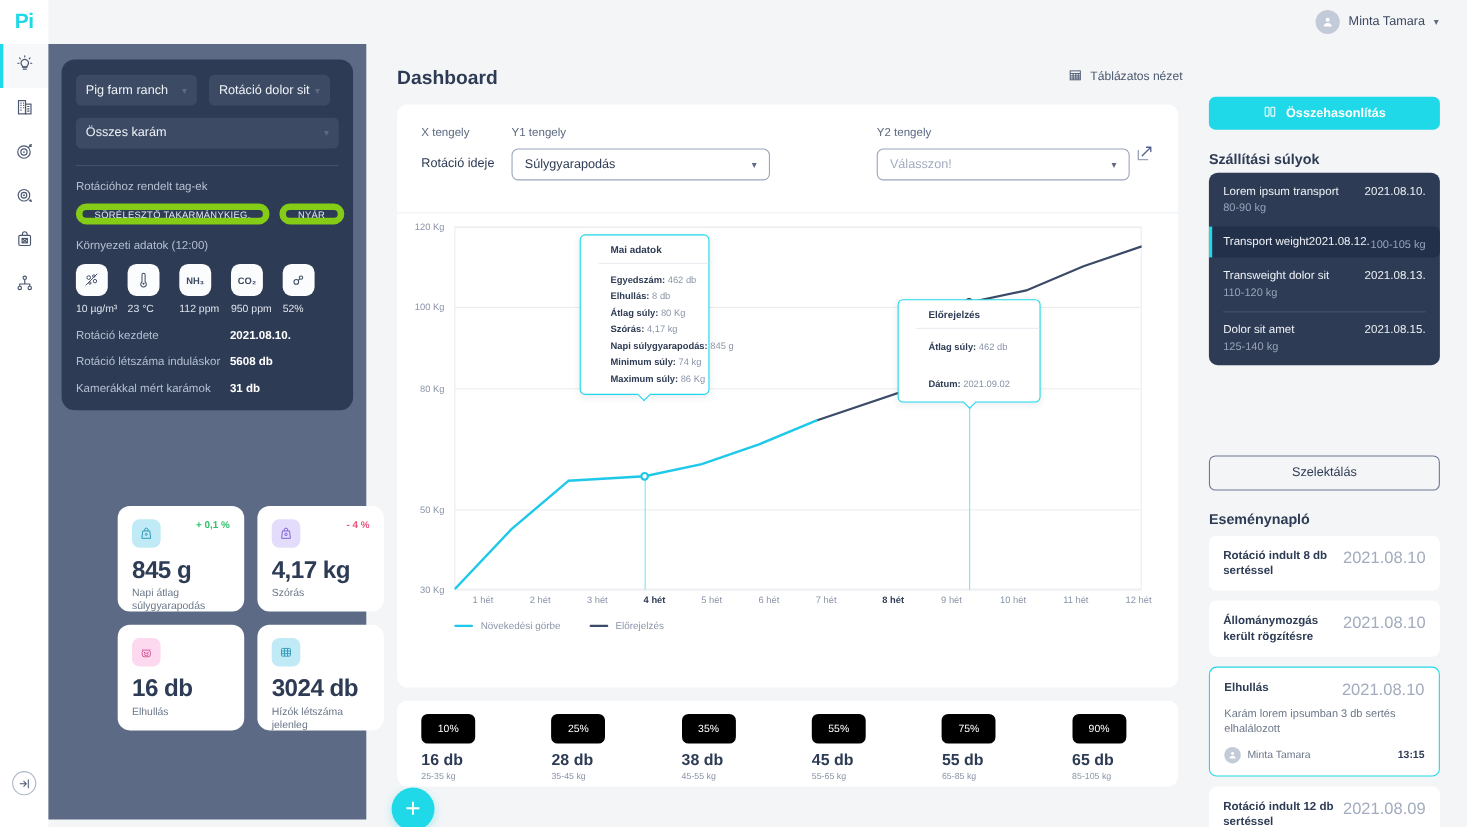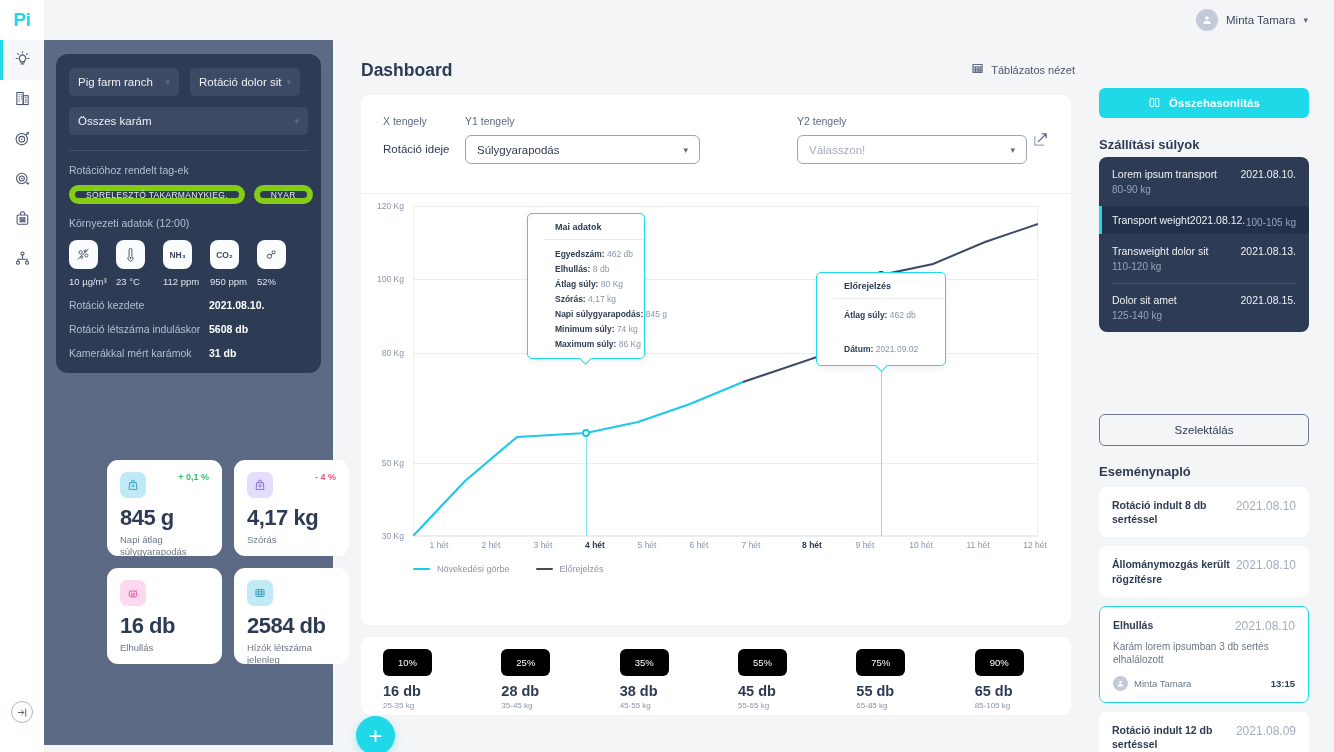--- a/index.html
+++ b/index.html
@@ -254,21 +254,21 @@
   }
   #log-h { position: absolute; left: 10px; top: 424px; }
   #log-list { position: absolute; left: 10px; top: 447px; width: 210px; }
   .log-item {
     background: #fff; border-radius: 7px; margin-bottom: 9px;
     padding: 11px 13px 11px 13px;
   }
   .log-item.hl { border: 1px solid #1fd8e8; }
   .log-top { display: flex; justify-content: space-between; align-items: flex-start; gap: 6px; }
   .log-title { font-size: 10.5px; font-weight: bold; color: #2d3b54; line-height: 1.35; }
-  .log-date { font-size: 12px; color: #a3acbe; white-space: nowrap; padding-top: 1px; }
+  .log-date { font-size: 15px; color: #a3acbe; white-space: nowrap; padding-top: 1px; }
   .log-desc { font-size: 10px; color: #6b7789; margin-top: 7px; line-height: 1.35; }
   .log-foot { display: flex; align-items: center; justify-content: space-between; margin-top: 9px; }
   .log-user { display: flex; align-items: center; gap: 6px; font-size: 9.5px; color: #6b7789; }
   .log-av {
     width: 15px; height: 15px; border-radius: 50%; background: #c3cad8;
     display: flex; align-items: center; justify-content: center;
   }
   .log-time { font-size: 9.5px; font-weight: bold; color: #2d3b54; }
 </style>
 </head>
@@ -489,21 +489,21 @@
     <div class="kpi">
       <div class="kpi-top">
         <div class="kpi-ico" style="background:#bfeaf6">
           <svg width="14" height="14" viewBox="0 0 24 24" fill="none" stroke="#2f97b8" stroke-width="1.4">
             <rect x="5" y="6" width="14" height="12" rx="1.4"></rect>
               <path d="M5 10h14M5 14h14M9.6 6v12M14.4 6v12"></path>
           </svg>
         </div>
         <div class="kpi-delta"></div>
       </div>
-      <div class="kpi-num">2584 db</div>
+      <div class="kpi-num">3024 db</div>
       <div class="kpi-cap">Hízók létszáma jelenleg</div>
     </div>
   </div>
 
   <div id="fab">
     <span>+</span>
   </div>
 </div>
 
 <div id="main">

